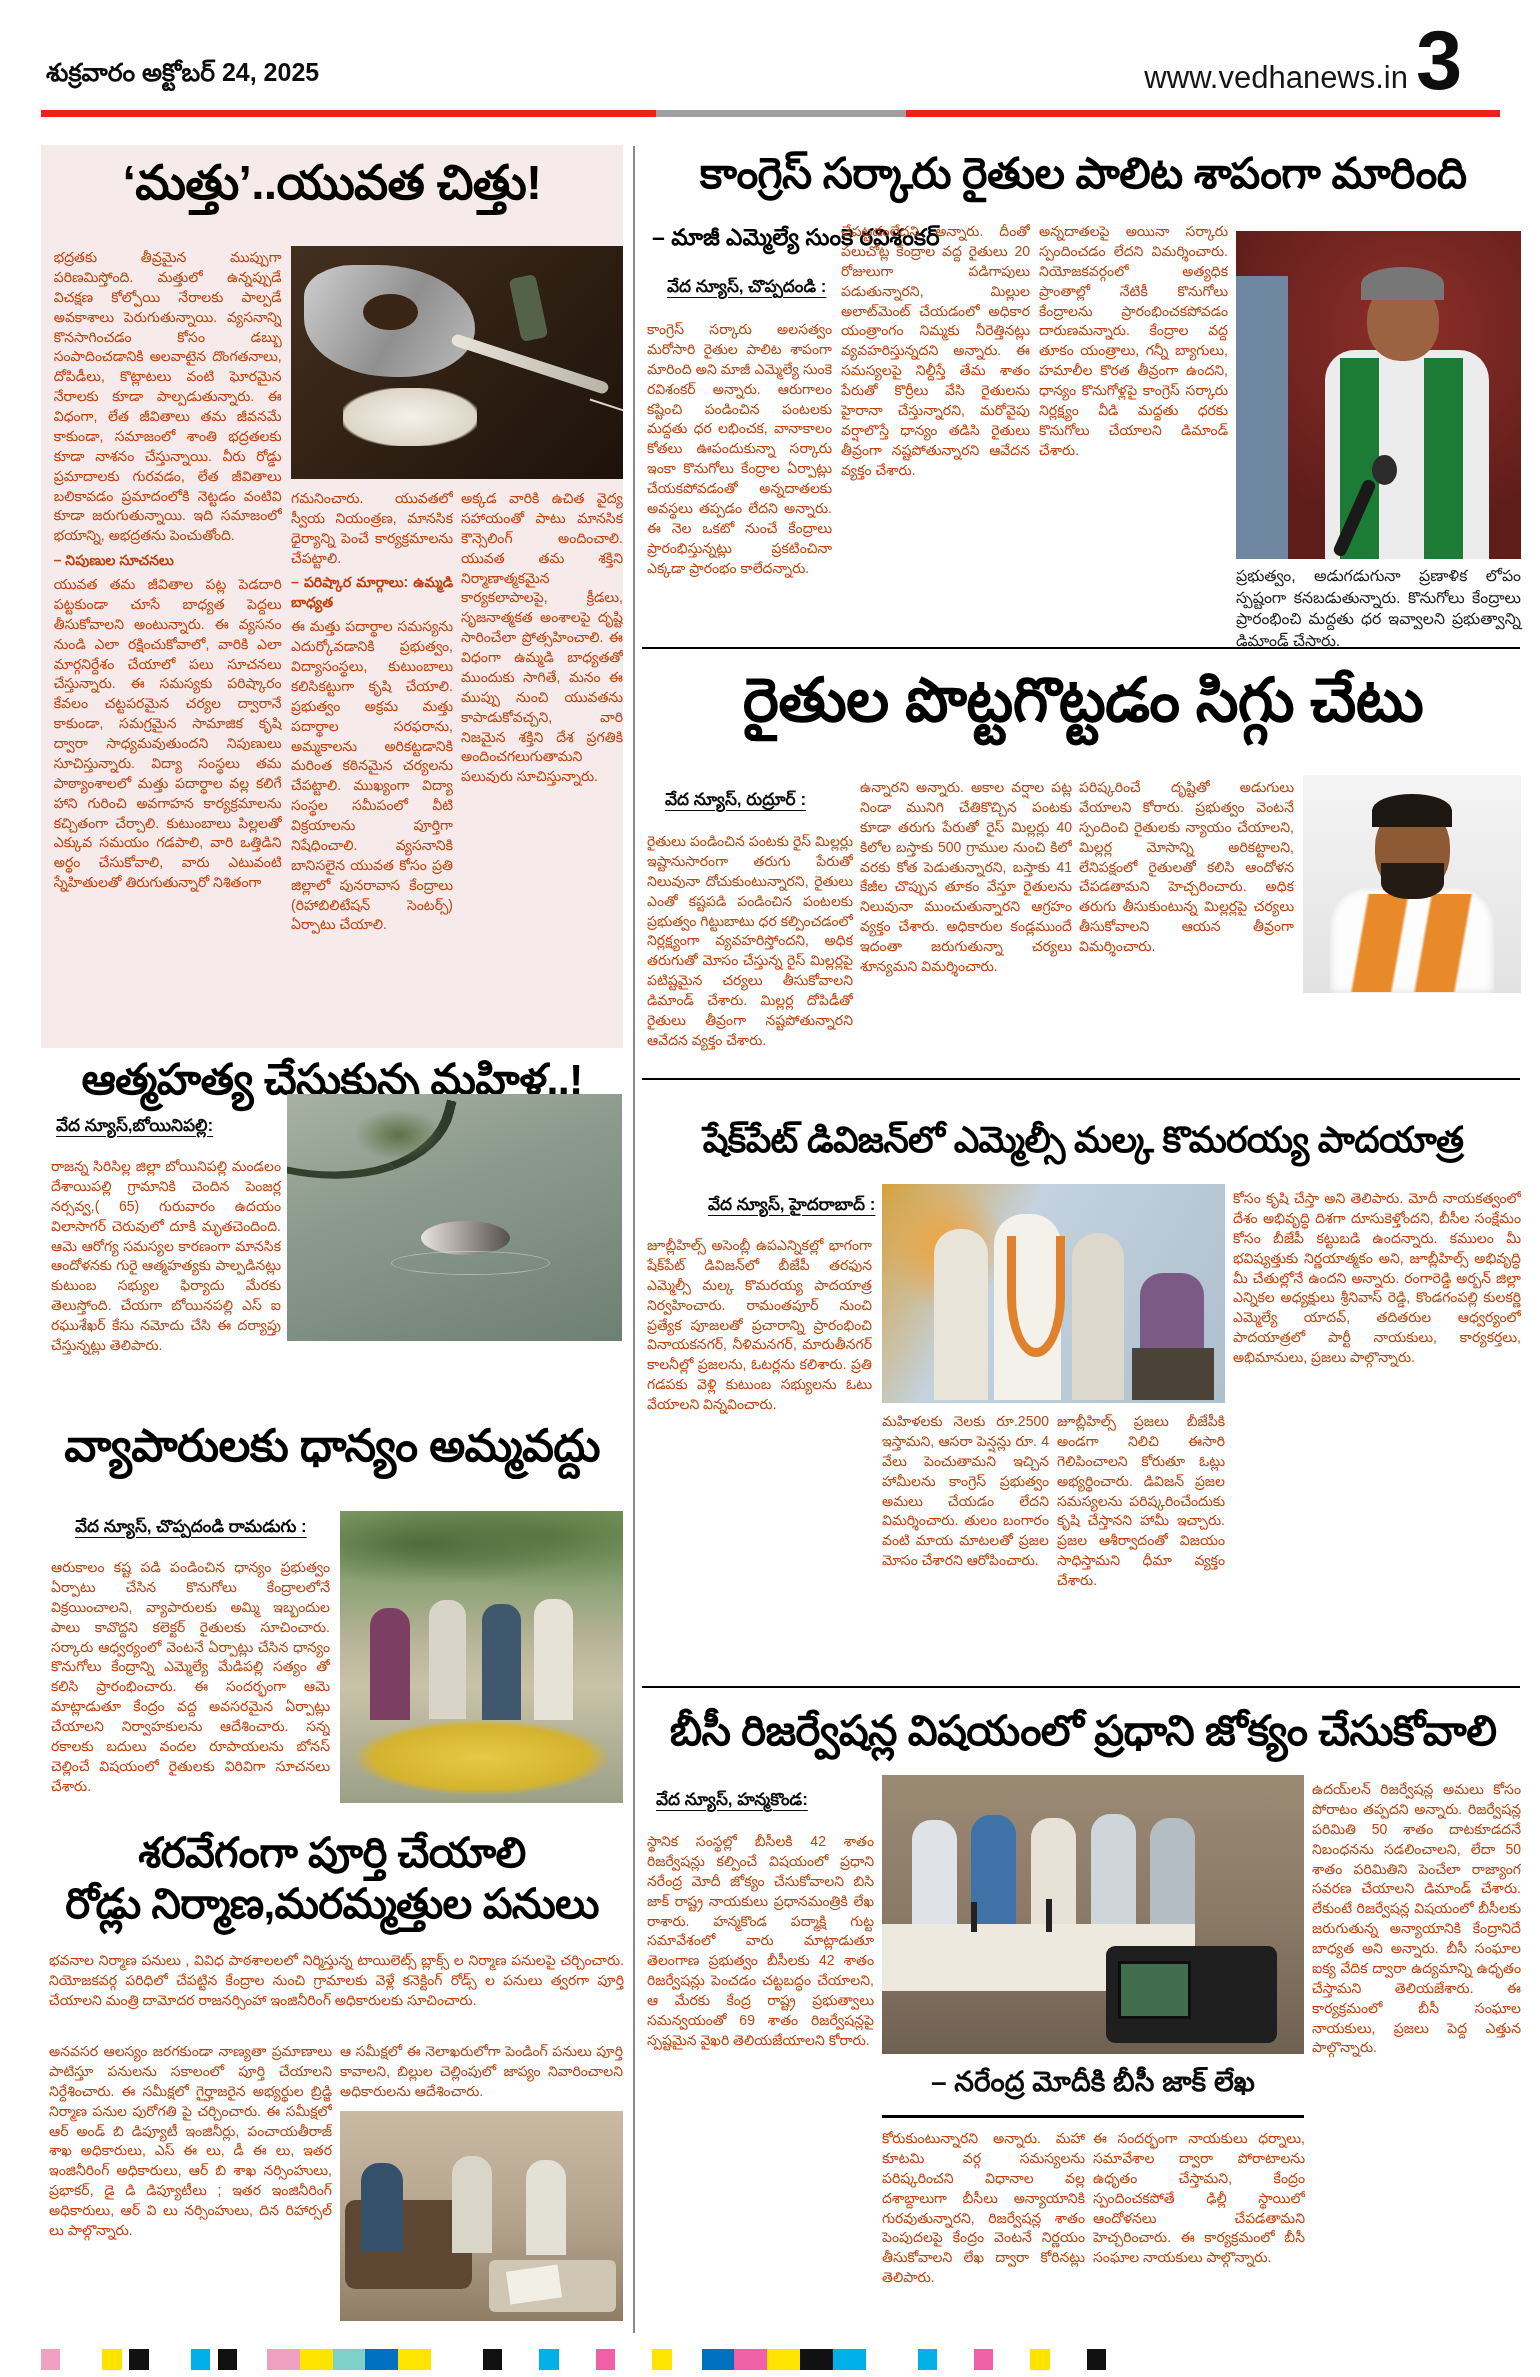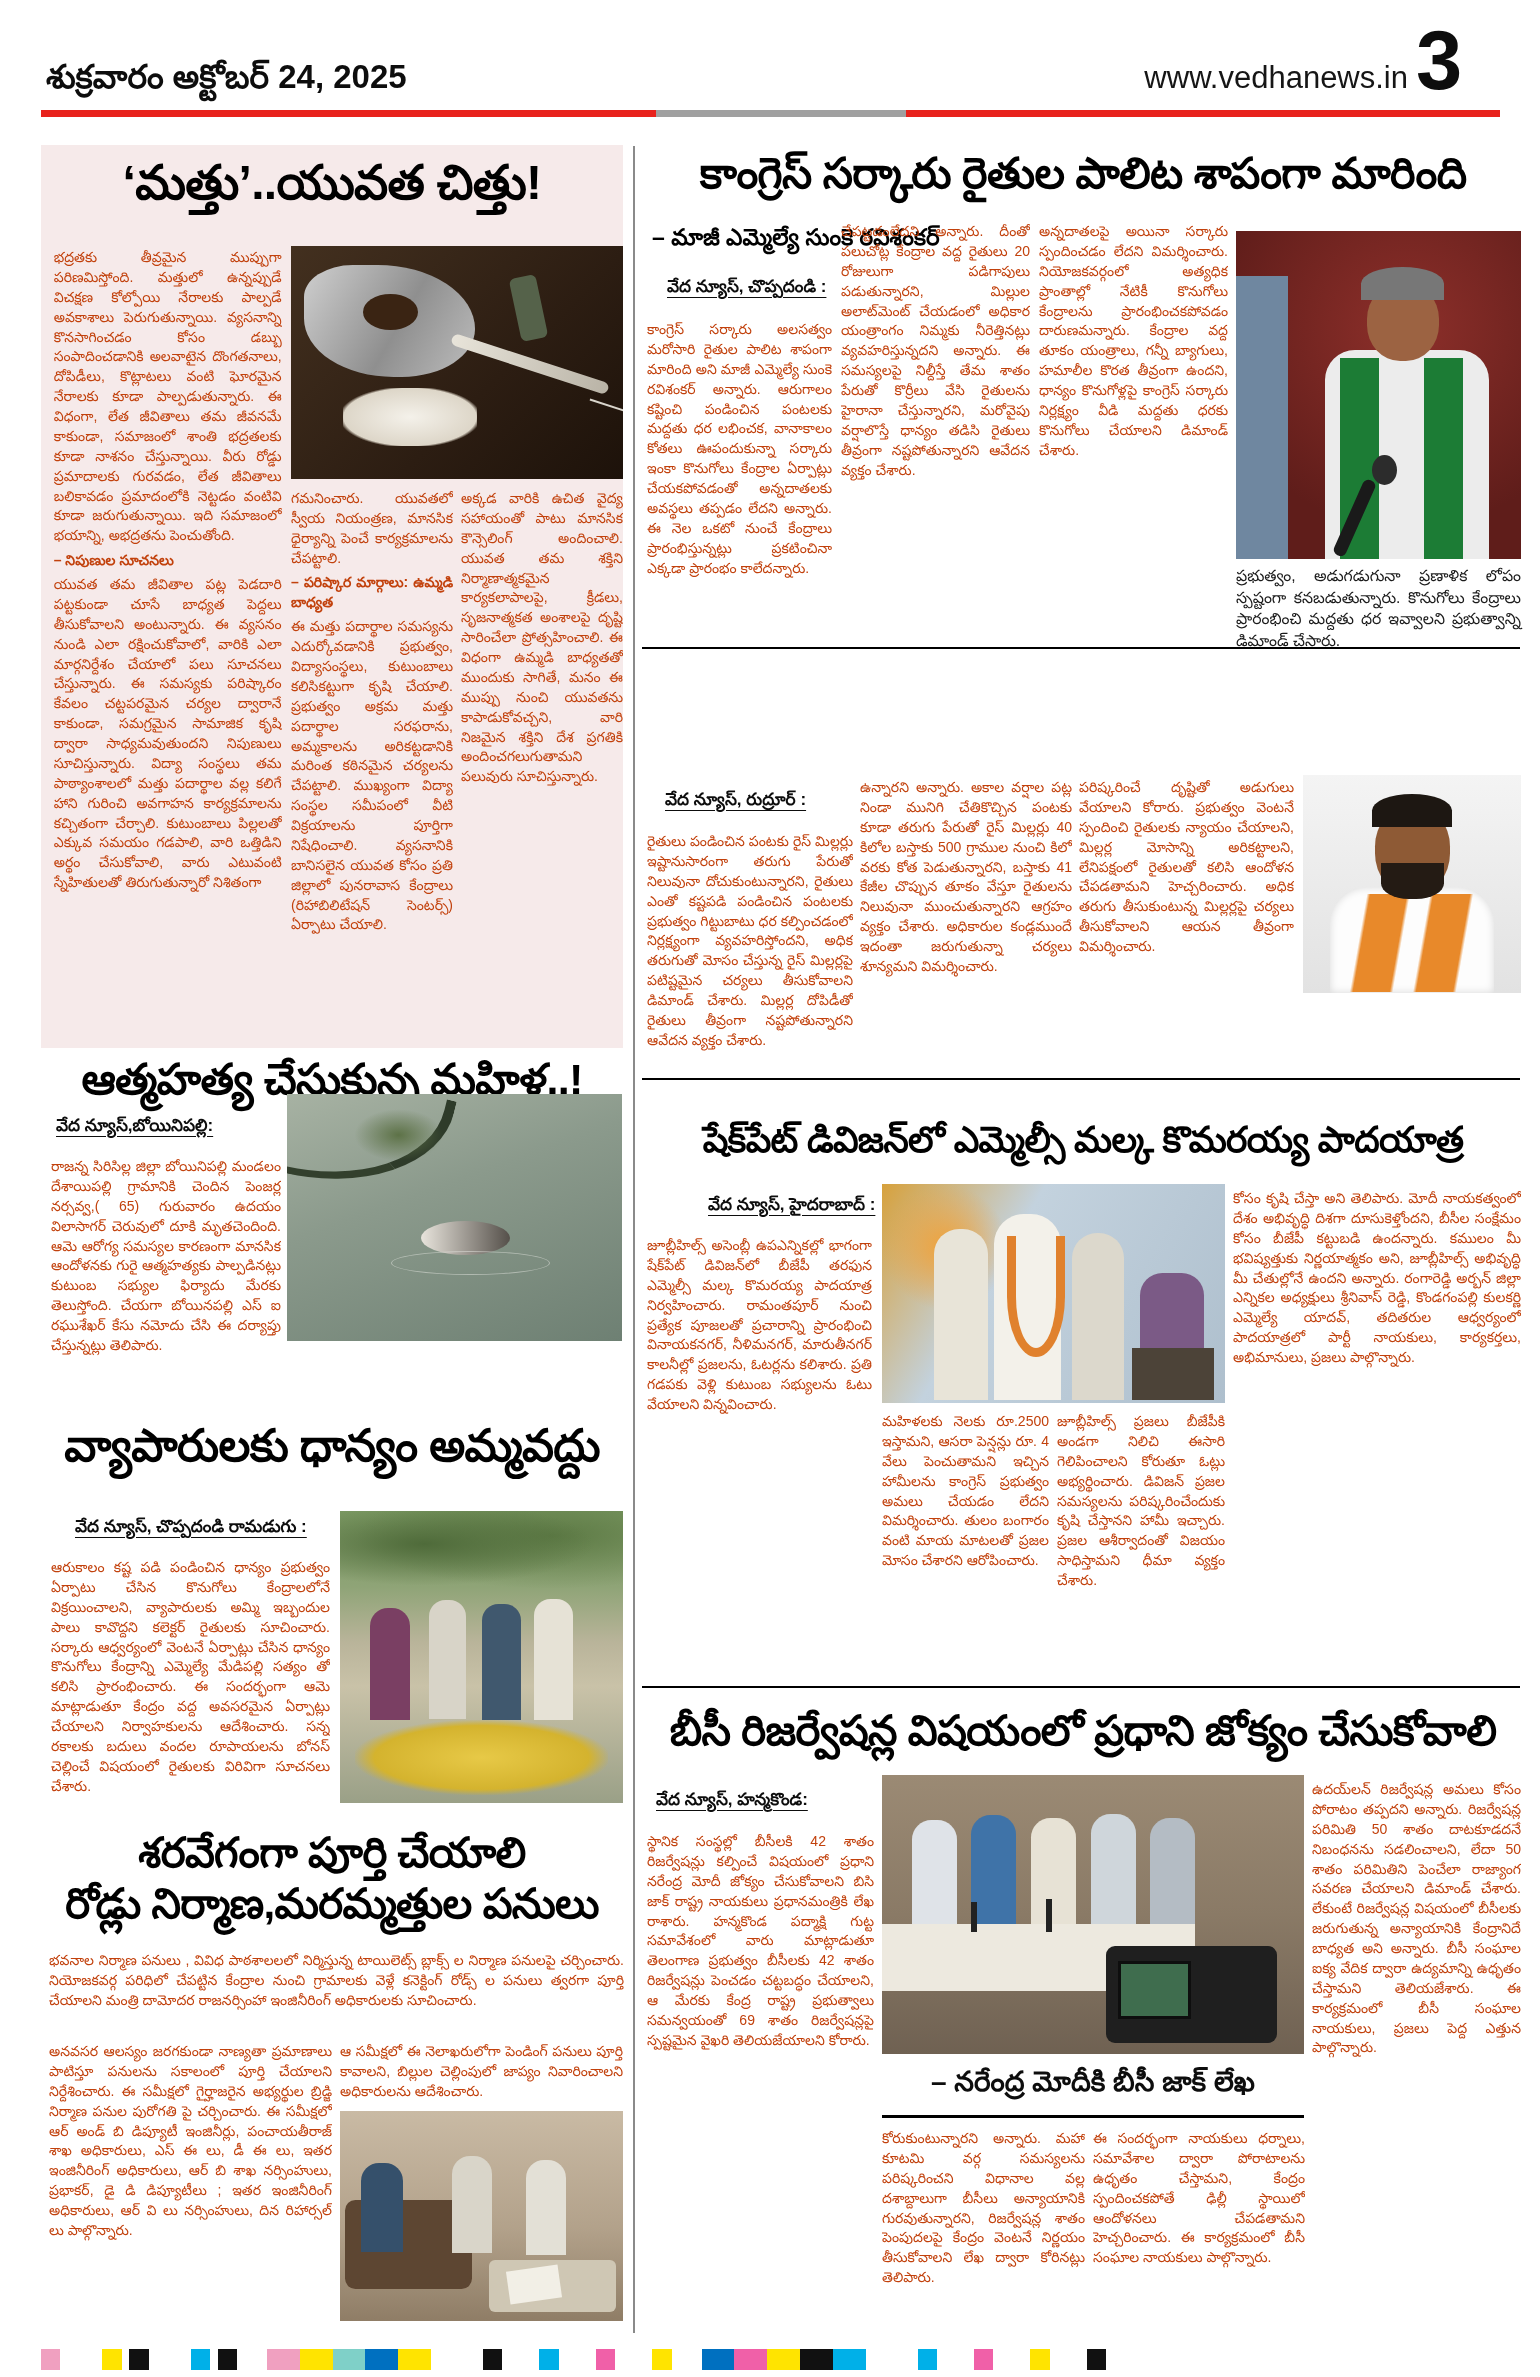--- a/index.html
+++ b/index.html
@@ -21,21 +21,21 @@
   .fsq{display:inline-block;height:21px;flex:0 0 auto;}
   .fbar{display:inline-flex;height:21px;flex:0 0 auto;}
   .fbar i{flex:1 1 auto;display:block;height:21px;}
 </style>
 </head>
 <body>
 
 <div class="page">
 
   <div class="abs" style="left:0;top:0;width:1541px;height:119px;">
-    <div class="abs" style="left:46px;top:58px;font-size:33px;font-weight:bold;">శుక్రవారం అక్టోబర్ 24, 2025</div>
+    <div class="abs" style="left:46px;top:58px;font-size:25px;font-weight:bold;">శుక్రవారం అక్టోబర్ 24, 2025</div>
     <div class="abs" style="left:1073px;top:60px;width:335px;text-align:right;font-size:31px;color:#161616;">www.vedhanews.in</div>
     <div class="abs" style="left:1416px;top:13.4px;width:89px;font-size:83px;font-weight:bold;">3</div>
     <div class="abs" style="left:41px;top:110px;width:1459px;height:6.7px;background:#e8221c;"></div>
     <div class="abs" style="left:656px;top:110px;width:250px;height:6.7px;background:#a0a0a0;"></div>
   </div>
 
   <div class="vline" style="left:633px;top:146px;width:1.5px;height:2187px;"></div>
 
   <div class="abs" style="left:41px;top:145px;width:582px;height:903px;background:#f6eaea;">
     <div class="headline" style="position:absolute;left:0;top:10.4px;width:100%;font-size:48px;">‘మత్తు’..యువత చిత్తు!</div>
@@ -115,20 +115,21 @@
     <div style="left:188px;top:127px;width:39px;height:201px;background:#1c7c35;"></div>
     <div style="left:131px;top:52px;width:72px;height:78px;background:#9c6342;border-radius:46%;"></div>
     <div style="left:125px;top:36px;width:83px;height:33px;background:#777;border-radius:50% 50% 0 0;"></div>
     <div style="left:112px;top:246px;width:13.4px;height:82px;background:#1a1a1a;transform:rotate(24deg);border-radius:6px;"></div>
     <div style="left:136px;top:224px;width:25px;height:30px;background:#2c2c2c;border-radius:50%;"></div>
   </div>
   <div class="caption abs" style="left:1236px;top:565px;width:285px;height:78px;">ప్రభుత్వం, అడుగడుగునా ప్రణాళిక లోపం స్పష్టంగా కనబడుతున్నారు. కొనుగోలు కేంద్రాలు ప్రారంభించి మద్దతు ధర ఇవ్వాలని ప్రభుత్వాన్ని డిమాండ్ చేసారు.</div>
 
   <div class="sep" style="left:642px;top:647px;width:878px;height:2.2px;"></div>
 
+  <div class="headline" style="position:absolute;left:645px;top:665px;width:876px;font-size:61px;">రైతుల పొట్టగొట్టడం సిగ్గు చేటు</div>
   <div class="dateline abs" style="left:665px;top:790px;">వేద న్యూస్, రుద్రూర్ :</div>
   <div class="col" style="left:647px;top:832px;width:206px;height:241px;">రైతులు పండించిన పంటకు రైస్ మిల్లర్లు ఇష్టానుసారంగా తరుగు పేరుతో నిలువునా దోచుకుంటున్నారని, రైతులు ఎంతో కష్టపడి పండించిన పంటలకు ప్రభుత్వం గిట్టుబాటు ధర కల్పించడంలో నిర్లక్ష్యంగా వ్యవహరిస్తోందని, అధిక తరుగుతో మోసం చేస్తున్న రైస్ మిల్లర్లపై పటిష్టమైన చర్యలు తీసుకోవాలని డిమాండ్ చేశారు. మిల్లర్ల దోపిడీతో రైతులు తీవ్రంగా నష్టపోతున్నారని ఆవేదన వ్యక్తం చేశారు.</div>
   <div class="col" style="left:860px;top:778px;width:212px;height:295px;">ఉన్నారని అన్నారు. అకాల వర్షాల పట్ల నిండా మునిగి చేతికొచ్చిన పంటకు కూడా తరుగు పేరుతో రైస్ మిల్లర్లు 40 కిలోల బస్తాకు 500 గ్రాముల నుంచి కిలో వరకు కోత పెడుతున్నారని, బస్తాకు 41 కేజీల చొప్పున తూకం వేస్తూ రైతులను నిలువునా ముంచుతున్నారని ఆగ్రహం వ్యక్తం చేశారు. అధికారుల కండ్లముందే ఇదంతా జరుగుతున్నా చర్యలు శూన్యమని విమర్శించారు.</div>
   <div class="col" style="left:1079px;top:778px;width:215px;height:295px;">పరిష్కరించే దృష్టితో అడుగులు వేయాలని కోరారు. ప్రభుత్వం వెంటనే స్పందించి రైతులకు న్యాయం చేయాలని, మిల్లర్ల మోసాన్ని అరికట్టాలని, లేనిపక్షంలో రైతులతో కలిసి ఆందోళన చేపడతామని హెచ్చరించారు. అధిక తరుగు తీసుకుంటున్న మిల్లర్లపై చర్యలు తీసుకోవాలని ఆయన తీవ్రంగా విమర్శించారు.</div>
   <div class="photo" style="left:1303px;top:775px;width:218px;height:218px;background:linear-gradient(#f4f4f4 0%,#e2e2e2 100%);">
     <div style="left:27px;top:112px;width:164px;height:106px;background:#fdfdfd;border-radius:37px 37px 0 0;box-shadow:inset 0 0 9px rgba(0,0,0,.15);"></div>
     <div style="left:34px;top:119px;width:149px;height:98px;background:linear-gradient(100deg,transparent 18%,#e8892a 20%,#e8892a 42%,transparent 44%,transparent 56%,#e8892a 58%,#e8892a 80%,transparent 82%);"></div>
     <div style="left:72px;top:31px;width:75px;height:88px;background:#8e5a35;border-radius:46%;"></div>
     <div style="left:69px;top:19.4px;width:80px;height:33px;background:#1d1712;border-radius:50% 50% 0 0;"></div>
     <div style="left:78px;top:88px;width:63px;height:36px;background:#241b14;border-radius:0 0 44% 44%;"></div>

